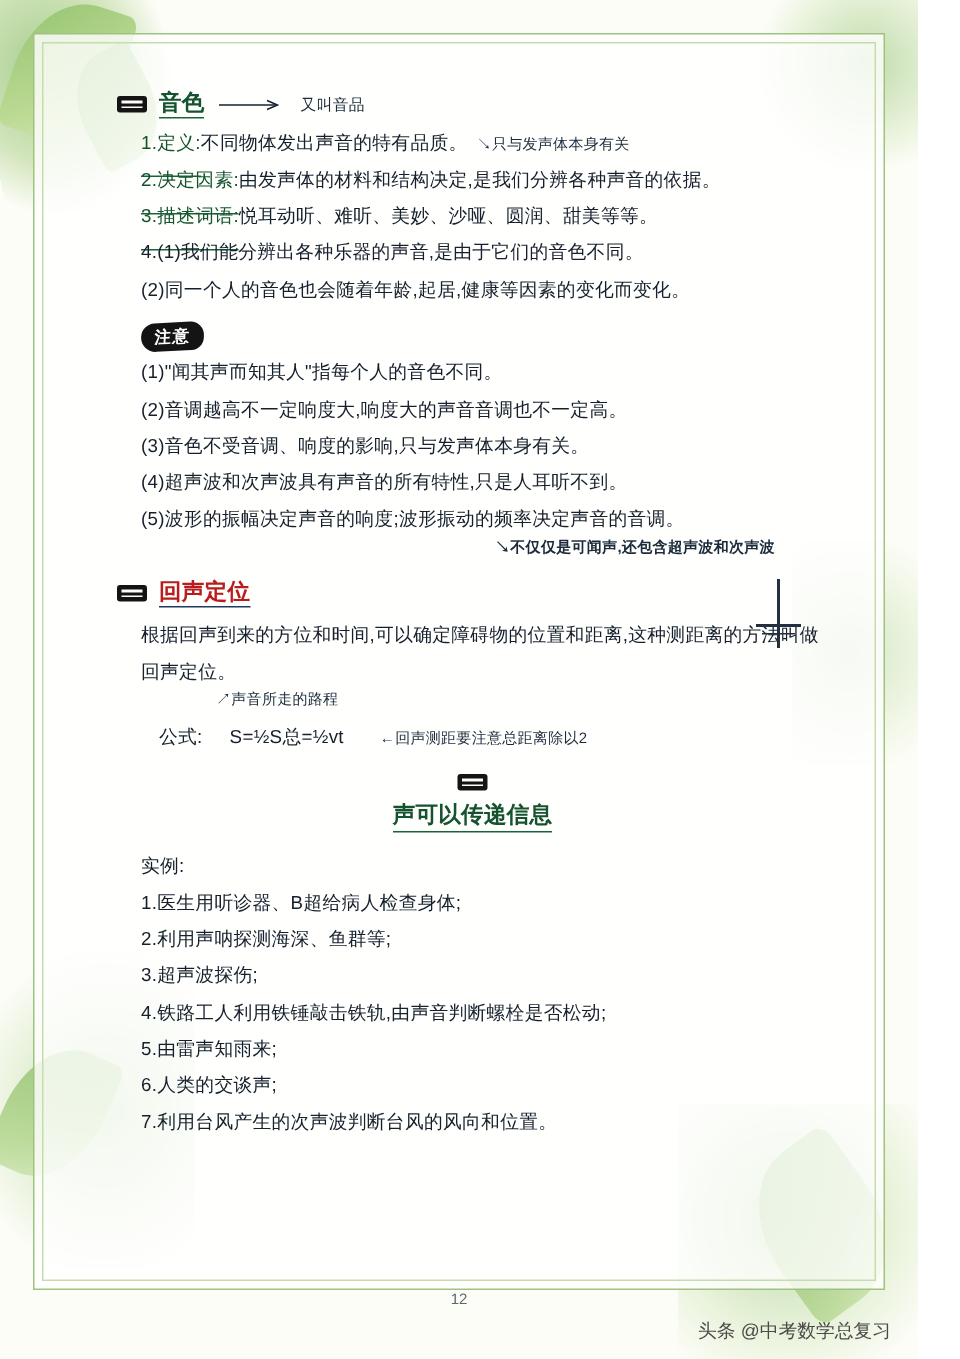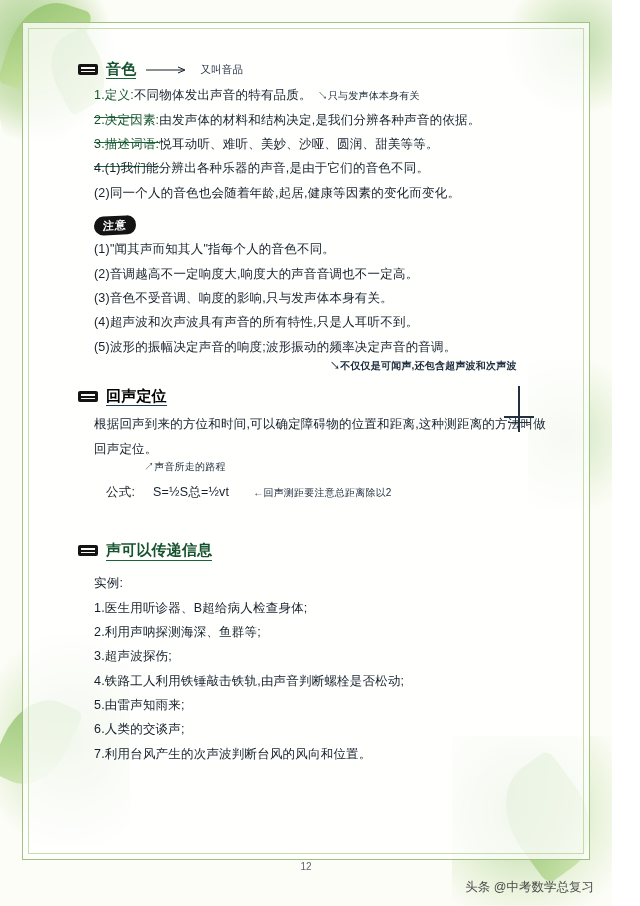--- a/index.html
+++ b/index.html
@@ -138,21 +138,21 @@
   .tag::after  { top: 6.5px; }
   .sec-title {
     font-size: 15px;
     font-weight: 700;
     color: #14532d;
     border-bottom: 1.6px solid #166534;
     padding-bottom: 1px;
     line-height: 1.15;
   }
   .sec-title.dark {
-    color: #000000;
+    color: #b91c1c;
     border-bottom-color: #1e3a5f;
   }
 
   .arrow-note {
     font-size: 10.5px;
     color: #1b2a3a;
     margin-left: 4px;
     white-space: nowrap;
   }
 
@@ -334,21 +334,21 @@
     <div style="margin-left:84px;font-size:10px;color:#1c2b3c;margin-top:-2px;">
       ↗<span>声音所走的路程</span>
     </div>
 
     <div class="formula">
       <span>公式:</span>
       <span>S=½S总=½vt</span>
       <span class="side-note">←<span>回声测距要注意总距离除以2</span></span>
     </div>
 
-    <div class="sec" style="margin-top:40px;">
+    <div class="sec" style="margin-top:16px;flex-direction:column;">
       <span class="tag"></span>
       <span class="sec-title">声可以传递信息</span>
     </div>
 
     <div class="para" style="margin-top:10px;">实例:</div>
 
     <div>
       <div class="item">1.医生用听诊器、B超给病人检查身体;</div>
       <div class="item">2.利用声呐探测海深、鱼群等;</div>
       <div class="item">3.超声波探伤;</div>

